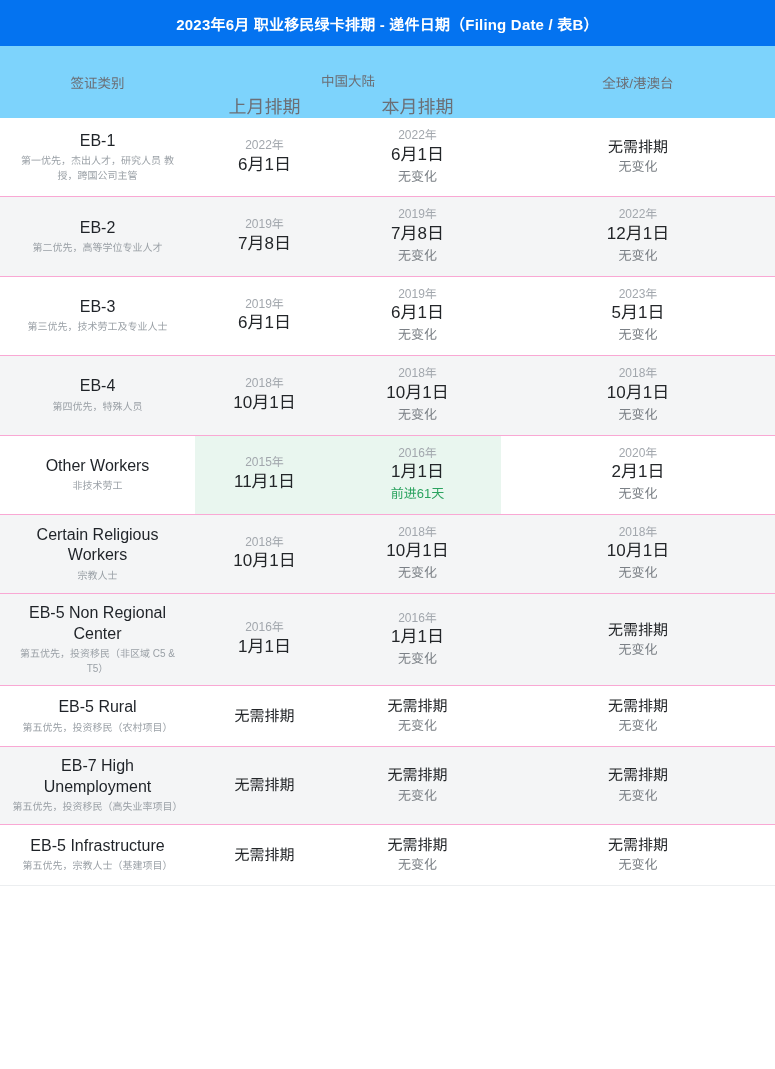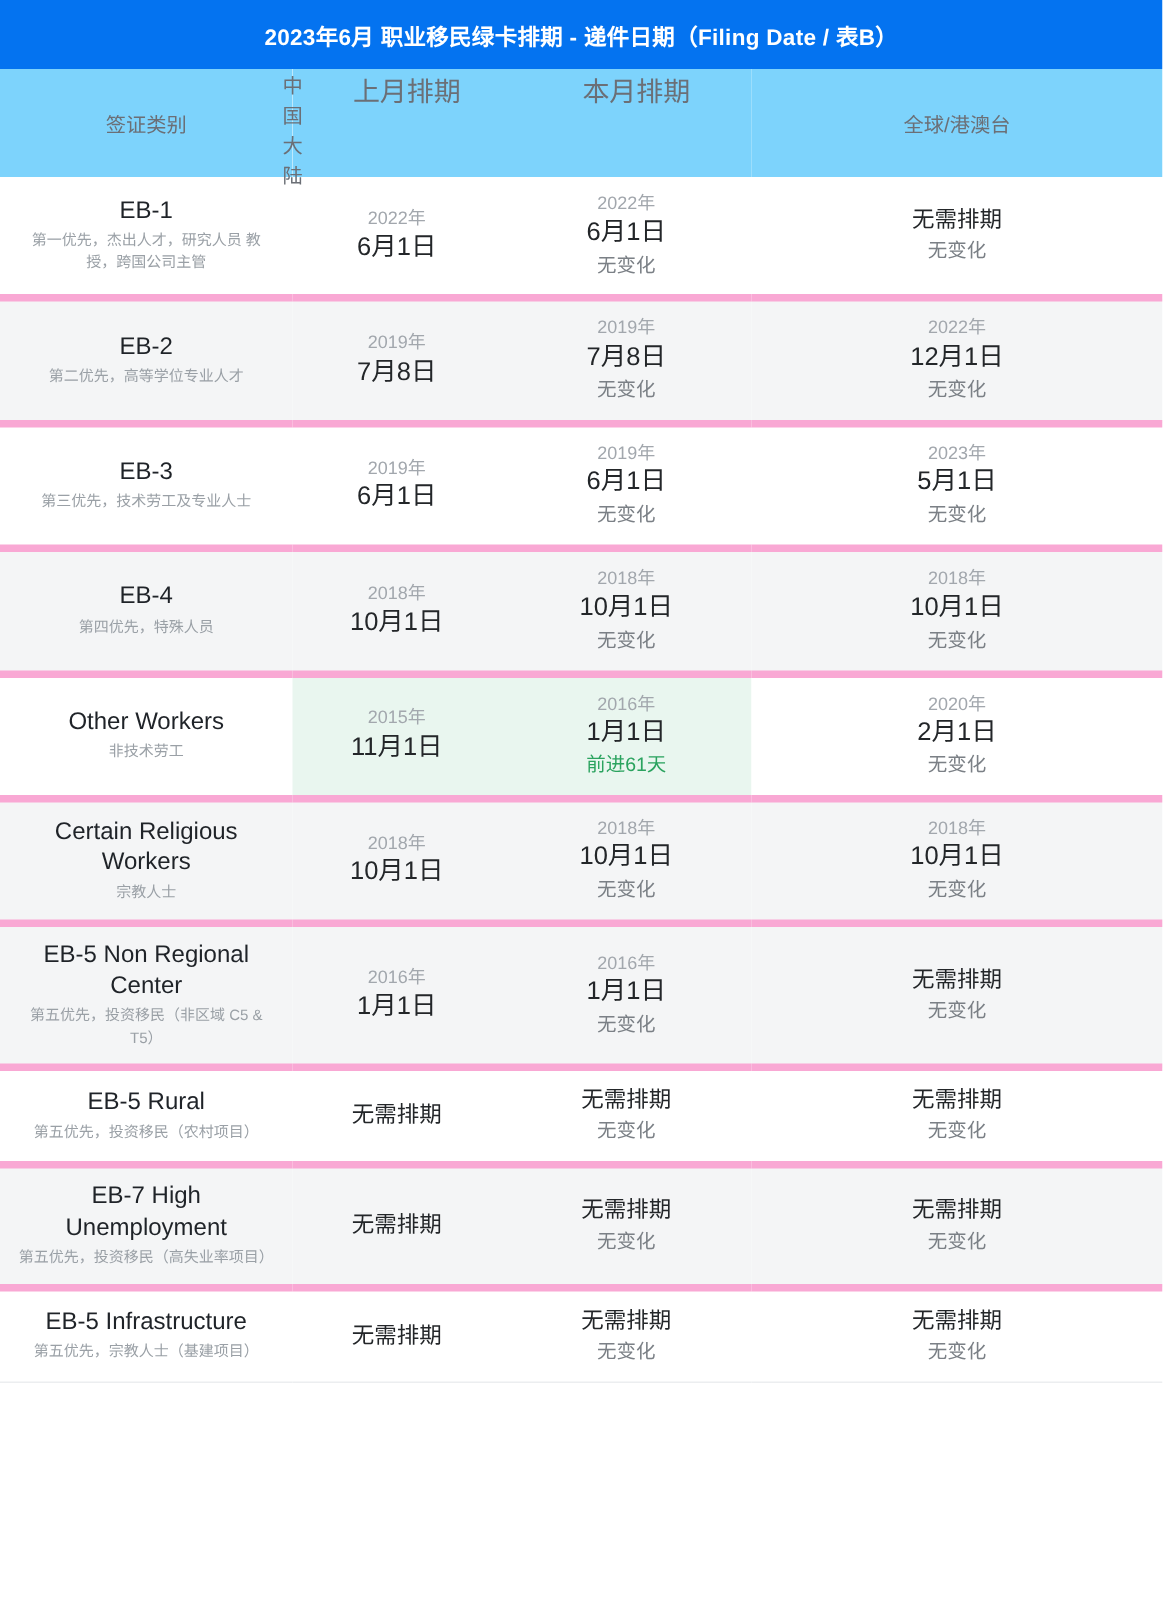--- a/index.html
+++ b/index.html
@@ -52,22 +52,22 @@
     padding: 0 4px;
   }
   td.hdr-china {
     position: relative;
     padding: 0;
     vertical-align: middle;
   }
   .china-wrap {
     height: 72px;
     display: flex;
-    flex-direction: row;
-    justify-content: center;
+    flex-direction: column;
+    justify-content: flex-end;
   }
   .china-top {
     text-align: center;
     font-size: 13.5px;
     color: #6b6f76;
     padding-bottom: 2px;
   }
   .china-subs {
     display: flex;
   }
@@ -77,21 +77,21 @@
     color: #6b6f76;
   }
   .china-subs > div.s-prev { width: 139px; }
   .china-subs > div.s-curr { width: 167px; }
 
   
   tbody tr td {
     vertical-align: middle;
     text-align: center;
     padding: 10px 6px;
-    border-bottom: 5px solid #f9a8d4;
+    border-bottom: 1px solid #f9a8d4;
   }
   tbody tr.odd  td { background: #ffffff; }
   tbody tr.even td { background: #f4f5f6; }
 
   
   td.cat {
     padding: 9px 12px;
   }
   .cat-name {
     font-size: 16px;

